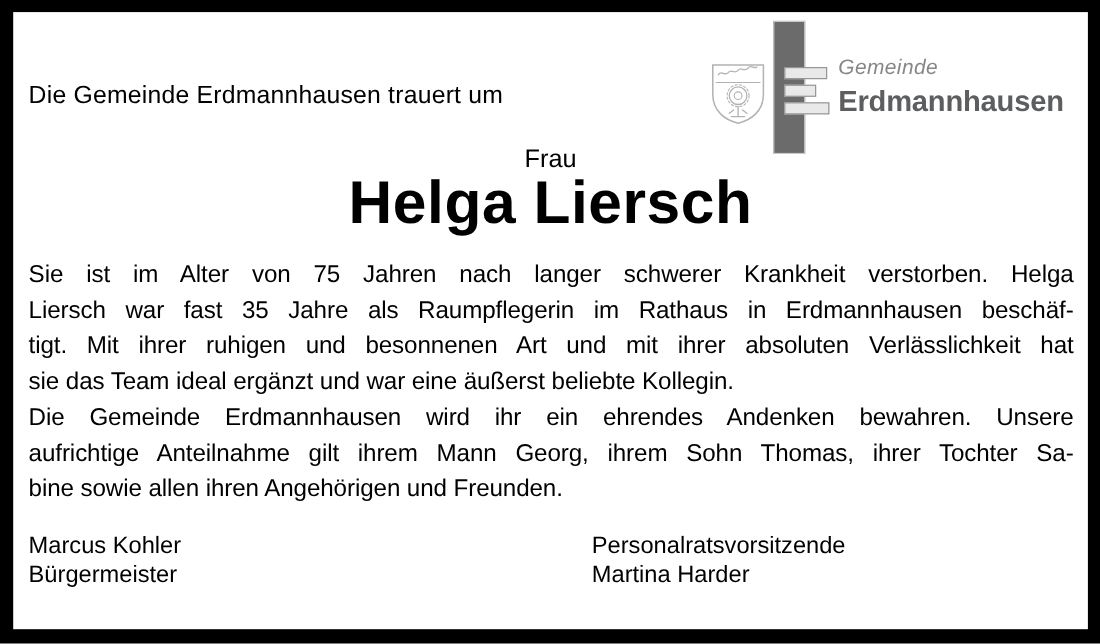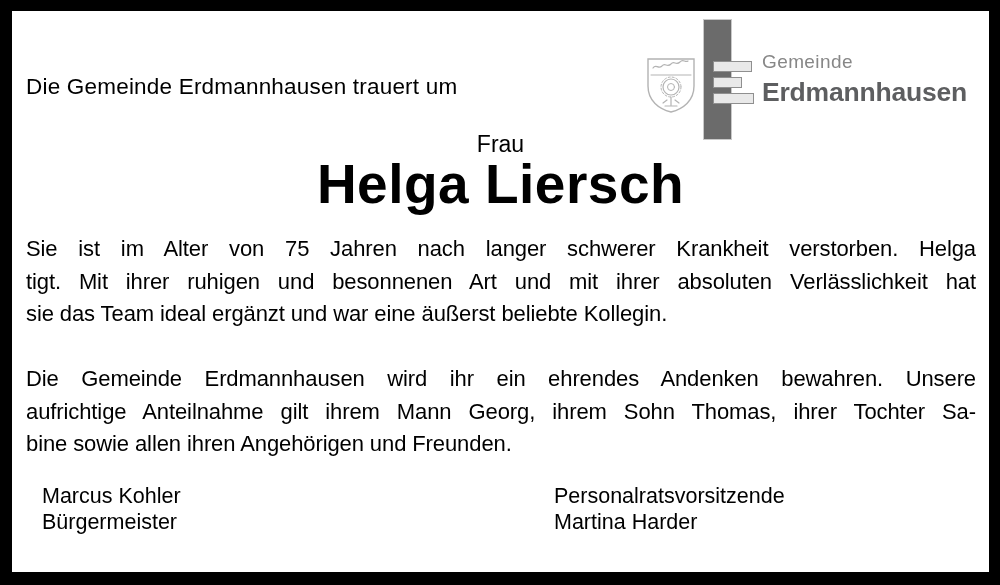--- a/index.html
+++ b/index.html
@@ -11,34 +11,34 @@
 
   .intro{position:absolute;left:14px;top:63px;font-size:22.5px;letter-spacing:.2px;white-space:nowrap;}
 
   
   .crest{position:absolute;left:633px;top:46px;width:52px;height:57px;}
   .vbar{position:absolute;left:691px;top:8px;width:29px;height:121px;background:#6b6b6b;border:1px solid #c9c9c9;box-sizing:border-box;}
   .hbar{position:absolute;left:701px;height:9px;background:#e9e9e9;border:1px solid #8f8f8f;}
   .hb1{top:50px;width:37px;}
   .hb2{top:66px;width:27px;}
   .hb3{top:82px;width:39px;}
-  .org1{position:absolute;left:750px;top:41px;font-size:19px;line-height:1;color:#878787;letter-spacing:.4px;white-space:nowrap;}
+  .org1{position:absolute;left:750px;top:41px;font-size:19px;line-height:1;color:#878787;letter-spacing:.4px;white-space:nowrap;font-style:italic;}
   .org2{position:absolute;left:750px;top:68px;font-size:26.5px;line-height:1;font-weight:bold;color:#5d5e60;letter-spacing:-.2px;white-space:nowrap;}
 
   .salutation{position:absolute;left:0;width:100%;top:120px;text-align:center;font-size:23px;}
   .deceased{position:absolute;left:0;width:100%;top:141px;margin:0;text-align:center;
             font-size:55px;font-weight:bold;letter-spacing:.5px;}
 
   .para{position:absolute;left:14px;width:950px;font-size:22px;line-height:32.5px;letter-spacing:-.1px;}
   .p1{top:222px;}
   .p2{top:352px;}
   .jline{text-align:justify;text-align-last:justify;}
   .lastline{text-align:right;text-align-last:left;}
 
-  .sig{position:absolute;top:472px;font-size:21.5px;line-height:26px;margin-left:16px;}
+  .sig{position:absolute;top:472px;font-size:21.5px;line-height:26px;}
   .sig1{left:14px;}
   .sig2{left:526px;}
 </style>
 </head>
 <body>
 
 <div class="sheet">
 
   <div class="intro">Die Gemeinde Erdmannhausen trauert um</div>
 
@@ -60,20 +60,21 @@
     </div>
     <div class="org1">Gemeinde</div>
     <div class="org2">Erdmannhausen</div>
   </div>
 
   <div class="salutation">Frau</div>
   <h1 class="deceased">Helga Liersch</h1>
 
   <div class="para p1">
     <div class="jline">Sie ist im Alter von 75 Jahren nach langer schwerer Krankheit verstorben. Helga</div>
+    <div class="jline">Liersch war fast 35 Jahre als Raumpflegerin im Rathaus in Erdmannhausen beschäf-</div>
     <div class="jline">tigt. Mit ihrer ruhigen und besonnenen Art und mit ihrer absoluten Verlässlichkeit hat</div>
     <div class="lastline">sie das Team ideal ergänzt und war eine äußerst beliebte Kollegin.</div>
   </div>
 
   <div class="para p2">
     <div class="jline">Die Gemeinde Erdmannhausen wird ihr ein ehrendes Andenken bewahren. Unsere</div>
     <div class="jline">aufrichtige Anteilnahme gilt ihrem Mann Georg, ihrem Sohn Thomas, ihrer Tochter Sa-</div>
     <div class="lastline">bine sowie allen ihren Angehörigen und Freunden.</div>
   </div>
 

